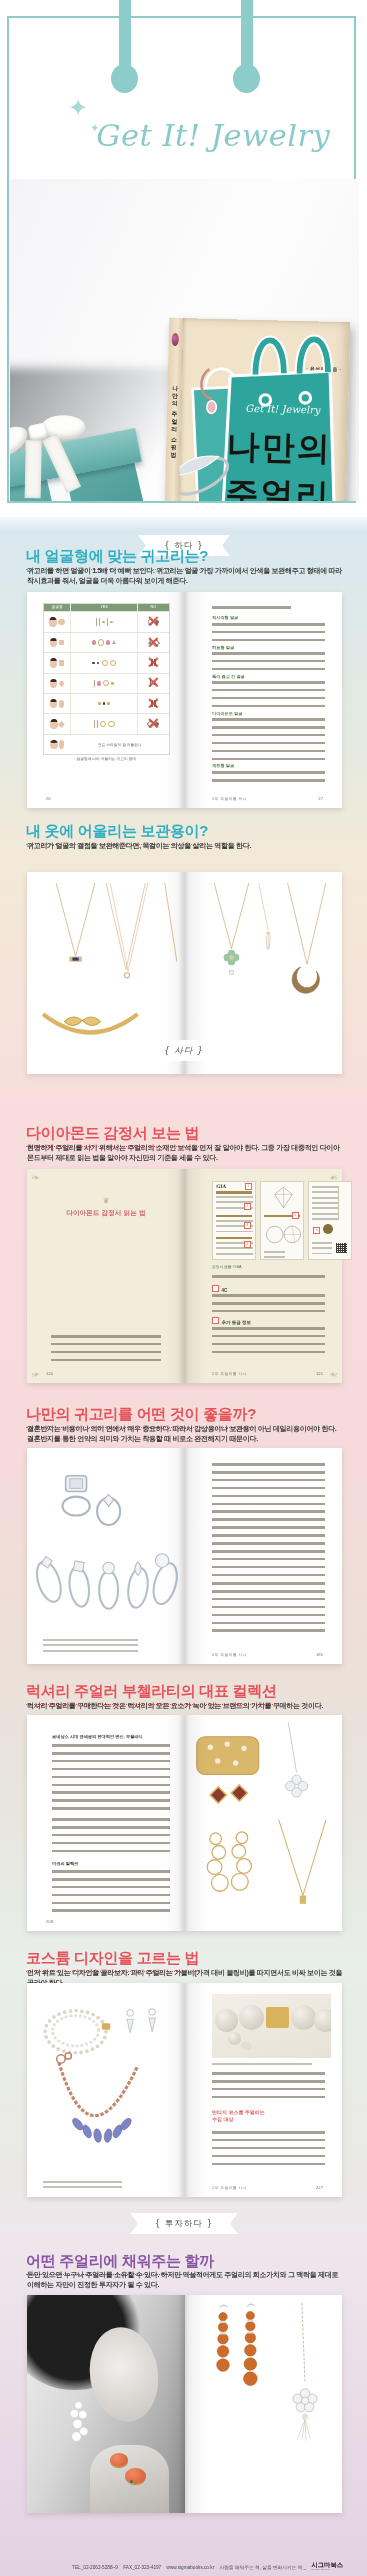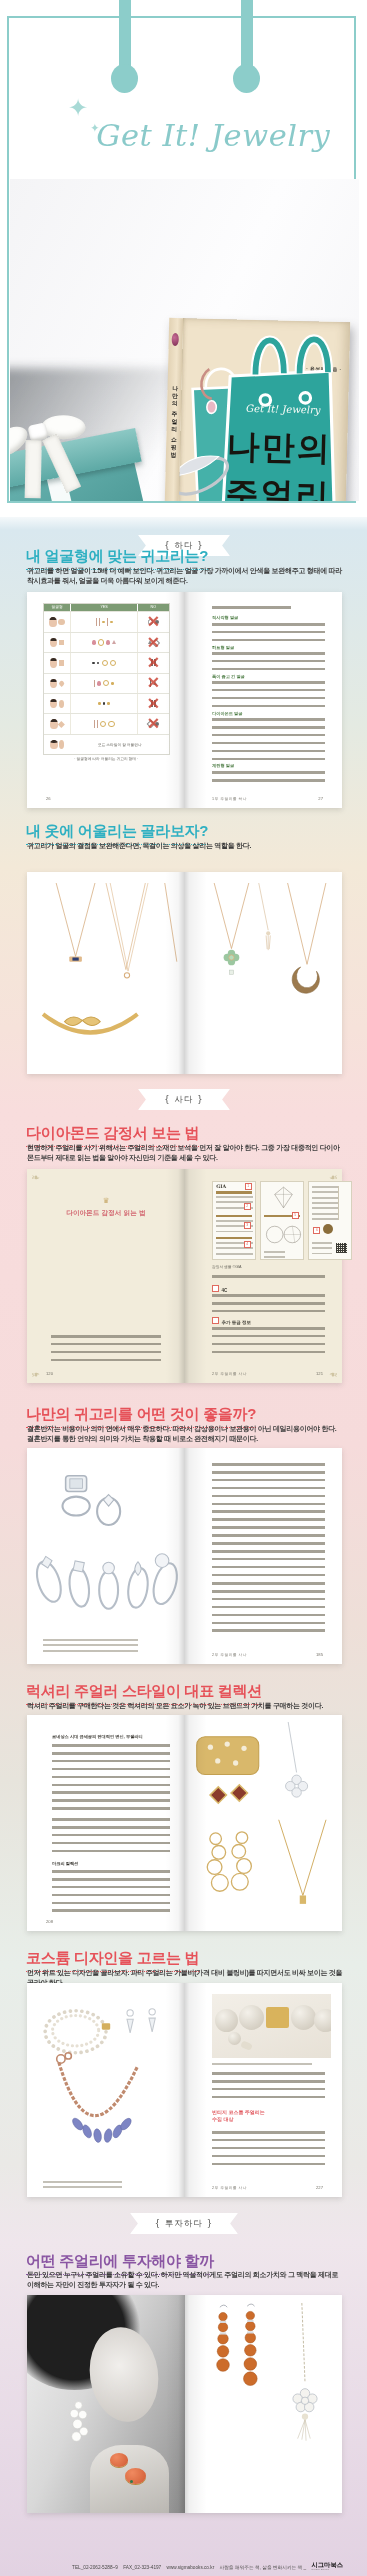--- a/index.html
+++ b/index.html
@@ -351,21 +351,21 @@
   <div class="mock" style="left:185px;top:89px;width:113px;height:27px;"></div>
   <div class="s1label" style="top:119px;">다이아몬드 얼굴</div>
   <div class="mock" style="left:185px;top:126px;width:113px;height:43px;"></div>
   <div class="s1label" style="top:171px;">계란형 얼굴</div>
   <div class="mock" style="left:185px;top:179px;width:113px;height:11px;"></div>
   <div class="pfoot" style="left:185px;bottom:7.4px;">1부 주얼리를 하다</div>
   <div class="pgno" style="right:19px;bottom:7.4px;">27</div>
   <div class="gut"></div>
 </div>
 
-<div class="h teal" style="top:822px;"><span>내 옷에 어울리는 골라보자?</span></div>
+<div class="h teal" style="top:822px;"><span>내 옷에 어울리는 보관용이?</span></div>
 <div class="b" style="top:841px;">귀고리가 얼굴의 결점을 보완해준다면, 목걸이는 의상을 살리는 역할을 한다.</div>
 
 <div class="spread" style="top:872px;height:202px;">
   <svg width="158" height="181" style="position:absolute;left:0;top:10.5px;" viewBox="0 0 300 345">
     <polyline points="55,0 92,140 129,0" fill="none" stroke="#d3a878" stroke-width="1.4"></polyline>
     <rect x="80" y="140" width="24" height="10" rx="2" fill="#e0b98a"></rect>
     <rect x="86" y="142" width="12" height="6" fill="#2e3f72"></rect>
     <polyline points="150,0 188,165 225,0" fill="none" stroke="#d8ae7c" stroke-width="1.2"></polyline>
     <polyline points="158,0 192,168 230,0" fill="none" stroke="#d8ae7c" stroke-width="1"></polyline>
     <circle cx="190" cy="176" r="5" fill="none" stroke="#d8ae7c" stroke-width="2"></circle>
@@ -385,21 +385,21 @@
     </g>
     <polyline points="195,0 232,155 268,0" fill="none" stroke="#d3a878" stroke-width="1.4"></polyline>
     <path d="M220 160 a26 26 0 1 0 30 8 a20 22 0 1 1 -30 -8" fill="#9c7a4e" stroke="#85653c" stroke-width="1"></path>
     <polyline points="140,0 158,90" fill="none" stroke="#cfae84" stroke-width="1"></polyline>
     <circle cx="158" cy="96" r="4" fill="#e7d9c2"></circle>
     <path d="M154 100 l2 26 M158 100 l0 28 M162 100 l-2 26" stroke="#cfae84" stroke-width="1" fill="none"></path>
   </svg>
   <div class="gut"></div>
 </div>
 
-<div class="banner" style="top:1089px;width:92px;">{ 사다 }</div>
+<div class="banner" style="top:1040px;width:92px;font-style:italic;">{ 사다 }</div>
 
 <div class="h red" style="top:1124px;"><span>다이아몬드 감정서 보는 법</span></div>
 <div class="b" style="top:1143px;">현명하게 주얼리를 사기 위해서는 주얼리의 소재인 보석을 먼저 잘 알아야 한다. 그중 가장 대중적인 다이아몬드부터 제대로 읽는 법을 알아야 자신만의 기준을 세울 수 있다.</div>
 
 <div class="spread cream" style="top:1169px;height:214px;">
   <span class="flour" style="left:4.2px;top:3.2px;">❧</span>
   <span class="flour" style="right:4.2px;top:3.2px;transform:scaleX(-1);">❧</span>
   <span class="flour" style="left:4.2px;bottom:3.2px;transform:scaleY(-1);">❧</span>
   <span class="flour" style="right:4.2px;bottom:3.2px;transform:scale(-1);">❧</span>
 
@@ -483,21 +483,21 @@
     </g>
   </svg>
   <div class="mock lt" style="left:15.8px;top:191px;width:95px;height:12.6px;"></div>
   <div class="mock" style="left:185px;top:14.7px;width:113px;height:113px;"></div>
   <div class="mock" style="left:185px;top:134px;width:113px;height:50px;"></div>
   <div class="pfoot" style="left:185px;bottom:7.4px;">2부 주얼리를 사다</div>
   <div class="pgno" style="right:19px;bottom:7.4px;">185</div>
   <div class="gut"></div>
 </div>
 
-<div class="h red" style="top:1682px;"><span>럭셔리 주얼러 스타일이 대표 컬렉션</span></div>
+<div class="h red" style="top:1682px;"><span>럭셔리 주얼러 부첼라티의 대표 컬렉션</span></div>
 <div class="b" style="top:1701px;">럭셔리 주얼리를 구매한다는 것은 럭셔리의 모든 요소가 녹아 있는 브랜드의 가치를 구매하는 것이다.</div>
 
 <div class="spread" style="top:1715px;height:216px;">
   <div class="s5sub" style="top:19px;">르네상스 시대 금세공의 현대적인 변신, 부첼라티</div>
   <div class="mock" style="left:25px;top:29px;width:118px;height:66px;"></div>
   <div class="mock" style="left:25px;top:103px;width:118px;height:35px;"></div>
   <div class="s5sub" style="top:146px;">마크리 컬렉션</div>
   <div class="mock" style="left:25px;top:155px;width:118px;height:43px;"></div>
   <div class="pgno" style="left:19px;bottom:7.4px;">208</div>
   <svg width="158" height="205" style="position:absolute;left:158px;top:7.4px;" viewBox="0 0 300 390">
@@ -579,21 +579,21 @@
     <div>수집 대상</div>
   </div>
   <div class="mock" style="left:185px;top:148px;width:113px;height:35px;"></div>
   <div class="pfoot" style="left:185px;bottom:7.4px;">2부 주얼리를 사다</div>
   <div class="pgno" style="right:19px;bottom:7.4px;">227</div>
   <div class="gut"></div>
 </div>
 
 <div class="banner" style="top:2213px;width:108px;">{ 투자하다 }</div>
 
-<div class="h purple" style="top:2252px;"><span>어떤 주얼리에 투자해야 할까</span></div>
+<div class="h purple" style="top:2252px;"><span>어떤 주얼리에 채워주는 할까</span></div>
 <div class="b" style="top:2270px;">돈만 있으면 누구나 주얼리를 소유할 수 있다. 하지만 역설적이게도 주얼리의 희소가치와 그 맥락을 제대로 이해하는 자만이 진정한 투자자가 될 수 있다.</div>
 
 <div class="spread" style="top:2295px;height:218px;">
   <div class="bw">
     <div class="hair"></div>
     <div class="faceov"></div>
     <svg class="earr" width="21" height="47" viewBox="0 0 40 90">
       <g fill="#fdfdfb" stroke="#cfcfcb" stroke-width="1">
         <circle cx="20" cy="10" r="7"></circle>
           <circle cx="12" cy="26" r="8"></circle>

